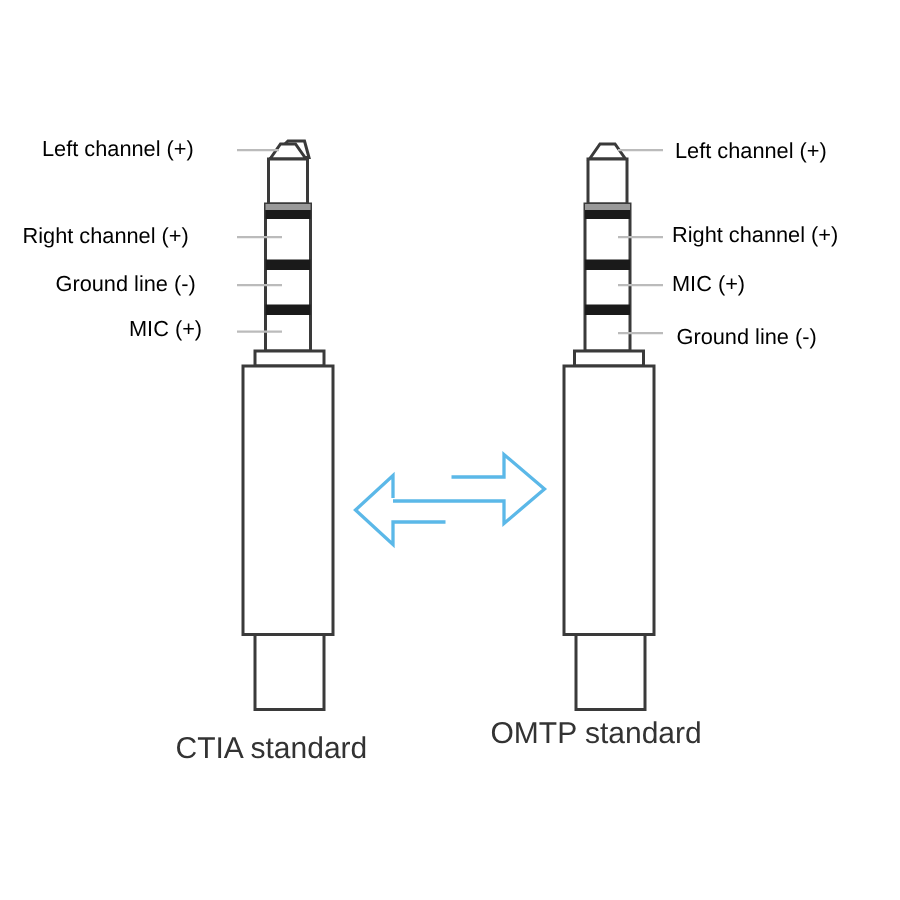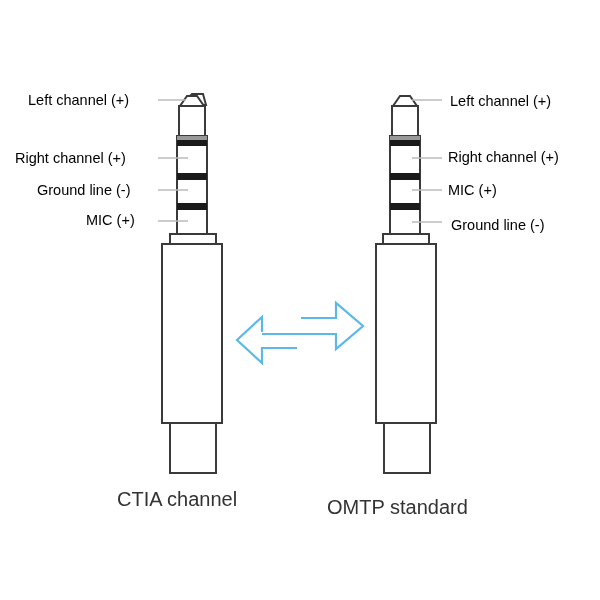--- a/index.html
+++ b/index.html
@@ -67,14 +67,14 @@
 <div class="label" style="left:28px; top:92px;">Left channel (+)</div>
 <div class="label" style="left:15px; top:150px;">Right channel (+)</div>
 <div class="label" style="left:37px; top:182px;">Ground line (-)</div>
 <div class="label" style="left:86px; top:212px;">MIC (+)</div>
 
 <div class="label" style="left:450px; top:93px;">Left channel (+)</div>
 <div class="label" style="left:448px; top:149px;">Right channel (+)</div>
 <div class="label" style="left:448px; top:182px;">MIC (+)</div>
 <div class="label" style="left:451px; top:217px;">Ground line (-)</div>
 
-<div class="caption" style="left:117px; top:488px;">CTIA channel</div>
-<div class="caption" style="left:327px; top:496px;text-align:center;">OMTP standard</div>
+<div class="caption" style="left:117px; top:488px;">CTIA standard</div>
+<div class="caption" style="left:327px; top:478px;text-align:center;">OMTP standard</div>
 
 </body></html>

